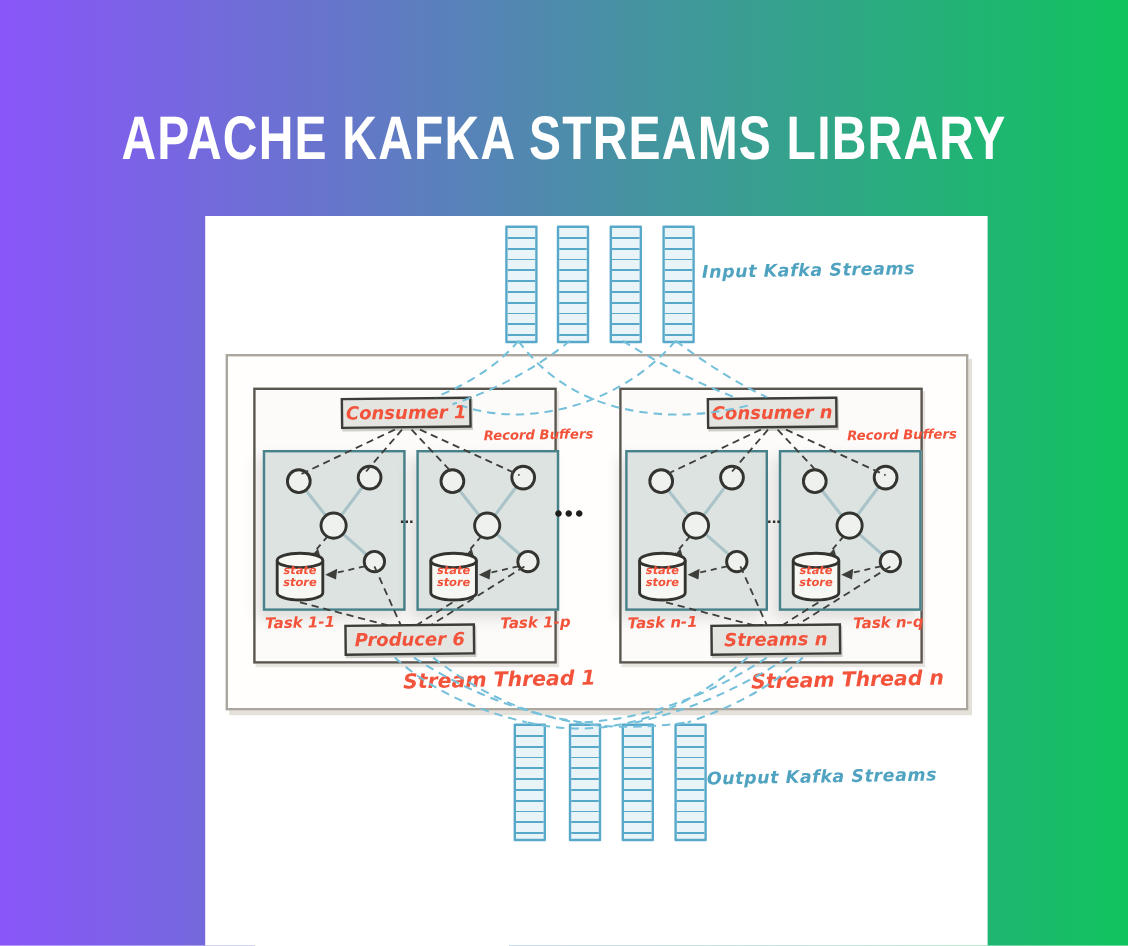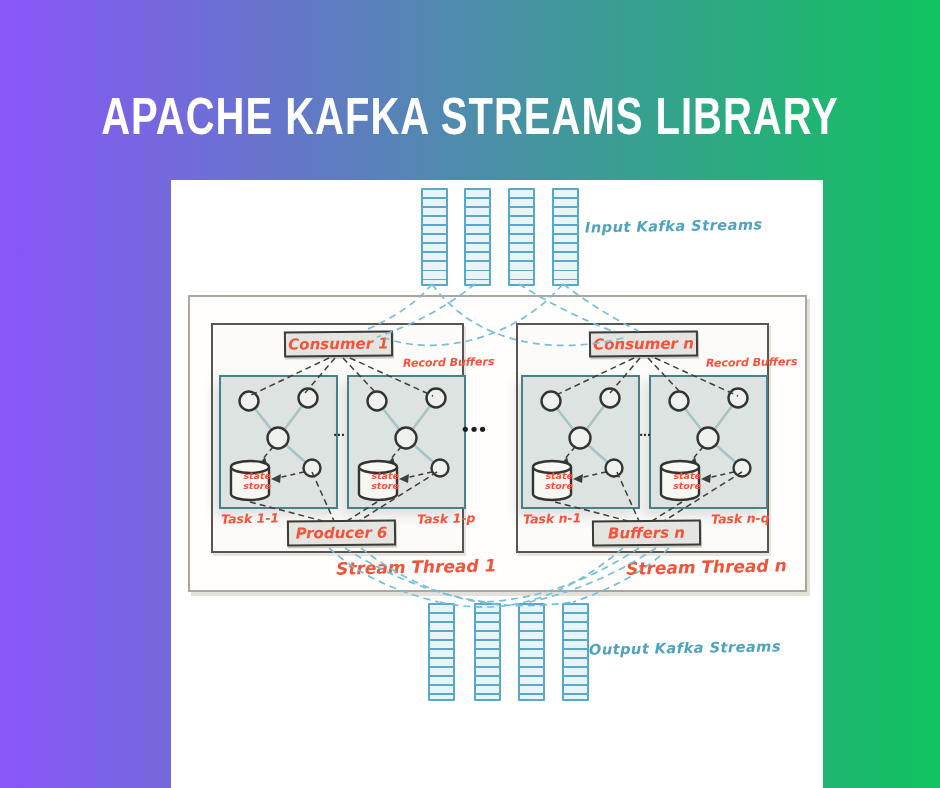--- a/index.html
+++ b/index.html
@@ -44,21 +44,21 @@
     color:#f2533a;font-weight:bold;font-style:italic;font-size:15px;
     font-family:"DejaVu Sans",sans-serif;white-space:nowrap;
   }
   .task-box{
     position:absolute;width:115px;height:130px;top:195px;
     border:2px solid #47818a;background:#dde3e0;z-index:3;
     box-shadow:-5px 7px 10px rgba(100,100,100,.18);
   }
   .task-box svg{position:absolute;left:0;top:0;}
   .state-store-label{
-    position:absolute;left:8px;top:94px;width:42px;text-align:right;
+    position:absolute;left:8px;top:94px;width:42px;text-align:center;
     font-size:9.5px;font-weight:bold;color:#f2533a;line-height:1.1;
     white-space:pre-line;font-family:"DejaVu Sans",sans-serif;font-style:italic;
   }
   .task-label{
     position:absolute;top:331px;color:#f2533a;font-size:12.5px;font-weight:bold;font-style:italic;
     font-family:"DejaVu Sans",sans-serif;transform:rotate(-1.5deg);z-index:3;white-space:nowrap;
   }
   .record-buffers{
     position:absolute;top:176px;color:#f2533a;font-size:11px;font-weight:bold;font-style:italic;
     font-family:"DejaVu Sans",sans-serif;transform:rotate(-1deg);z-index:4;white-space:nowrap;
@@ -228,21 +228,21 @@
       </g>
     </svg>
     <div class="state-store-label">state
 store</div>
   </div>
 
   <div class="task-label" style="left:352px;">Task n-1</div>
   <div class="task-label" style="left:540px;">Task n-q</div>
 
   <div class="io-box" style="left:421px;top:340px;">
-    <span>Buffers n</span>
+    <span>Streams n</span>
   </div>
   <div class="thread-title" style="left:455px;">Stream Thread n</div>
 
   <div class="bar" style="left:257px;top:423px;"></div>
   <div class="bar" style="left:303px;top:423px;"></div>
   <div class="bar" style="left:347px;top:423px;"></div>
   <div class="bar" style="left:391px;top:423px;"></div>
   <div class="stream-label" style="left:418px;top:460px;">Output Kafka Streams</div>
 
   <svg class="overlay" width="652" height="529" viewBox="0 0 652 529">

